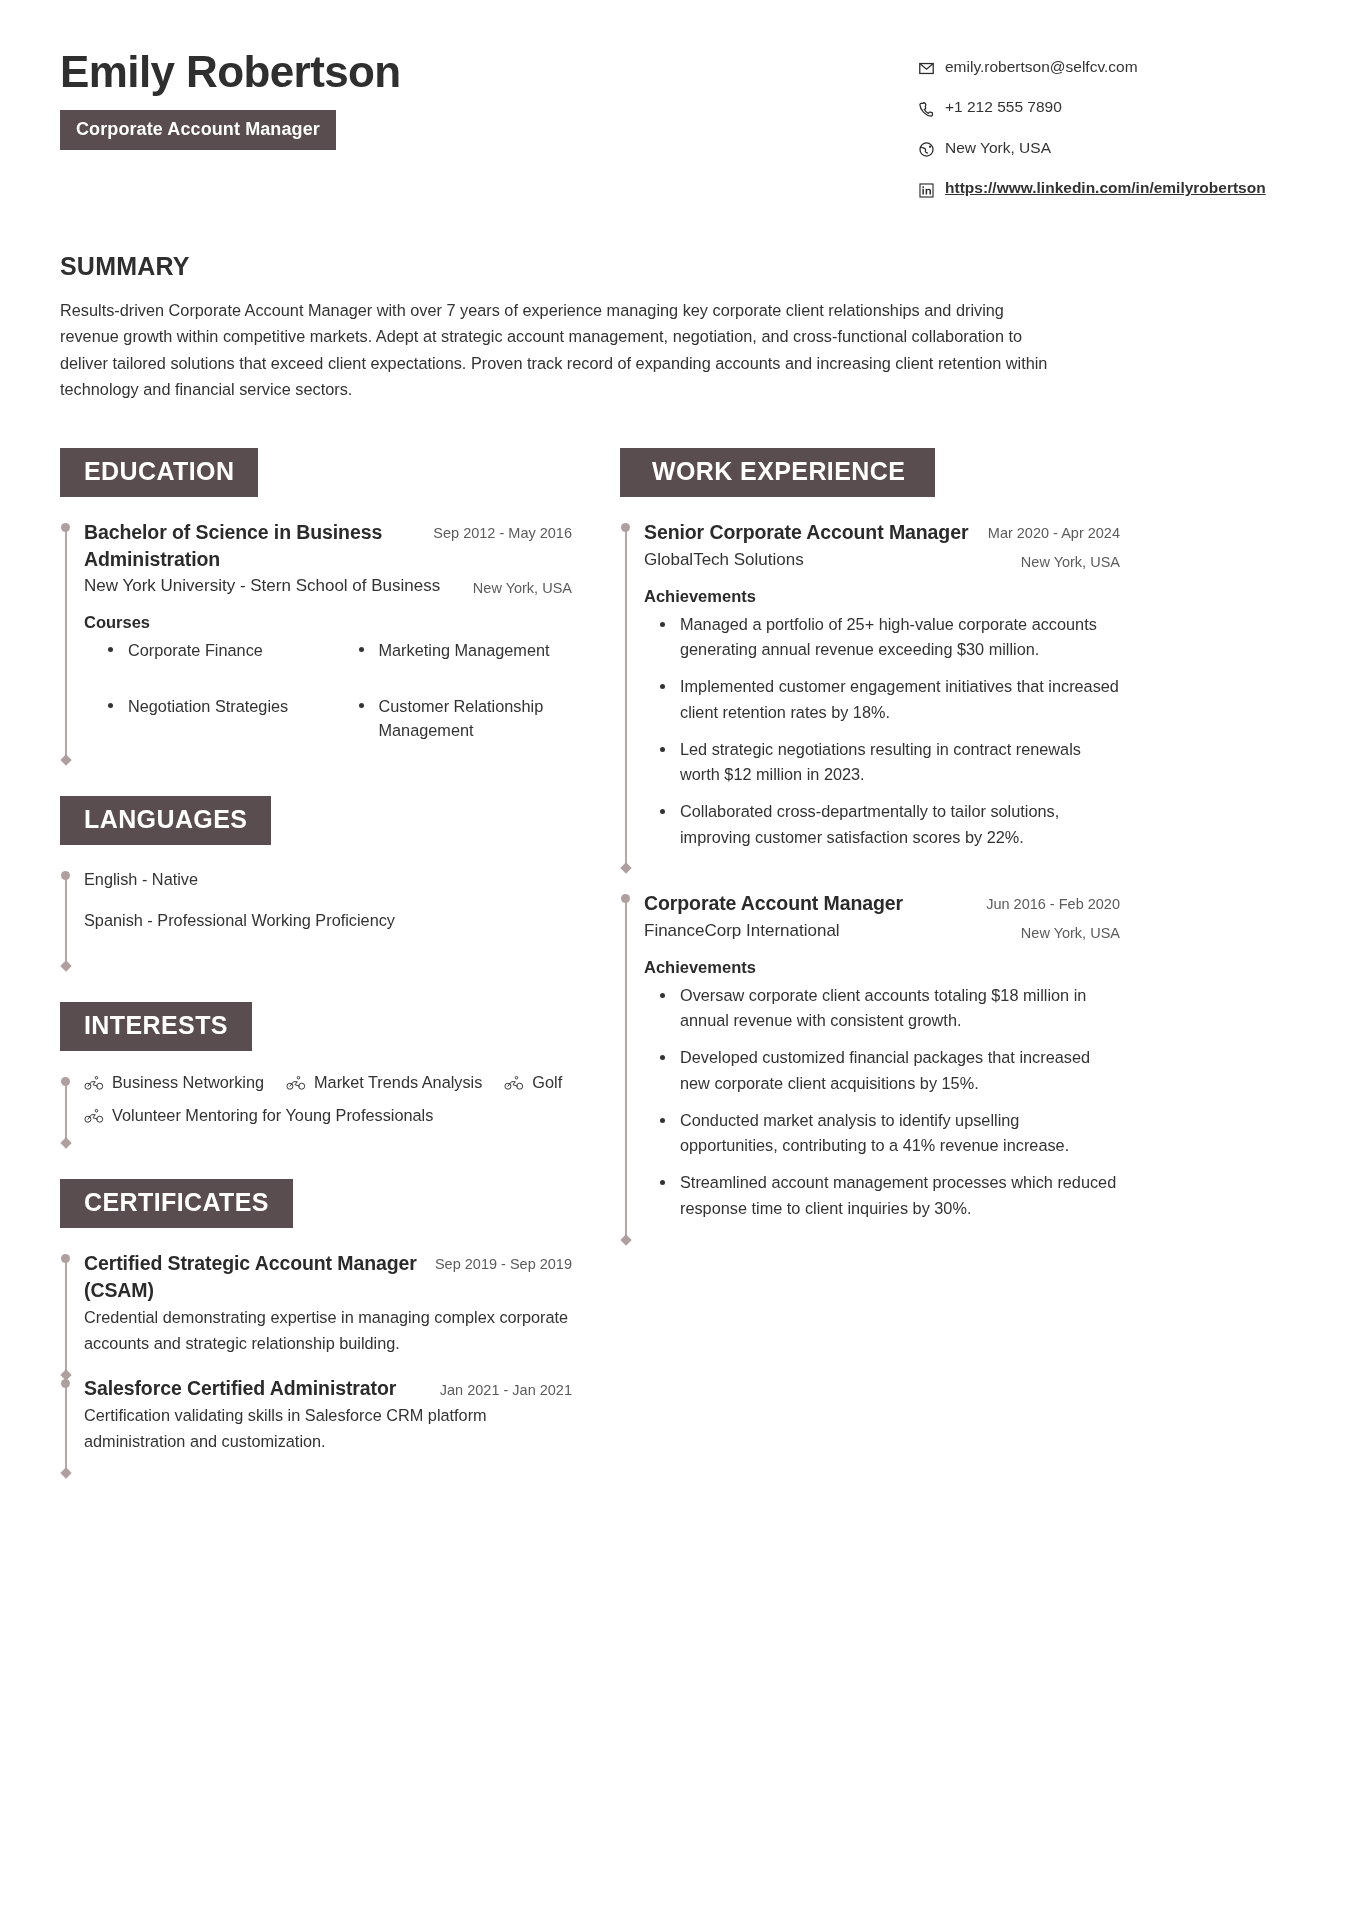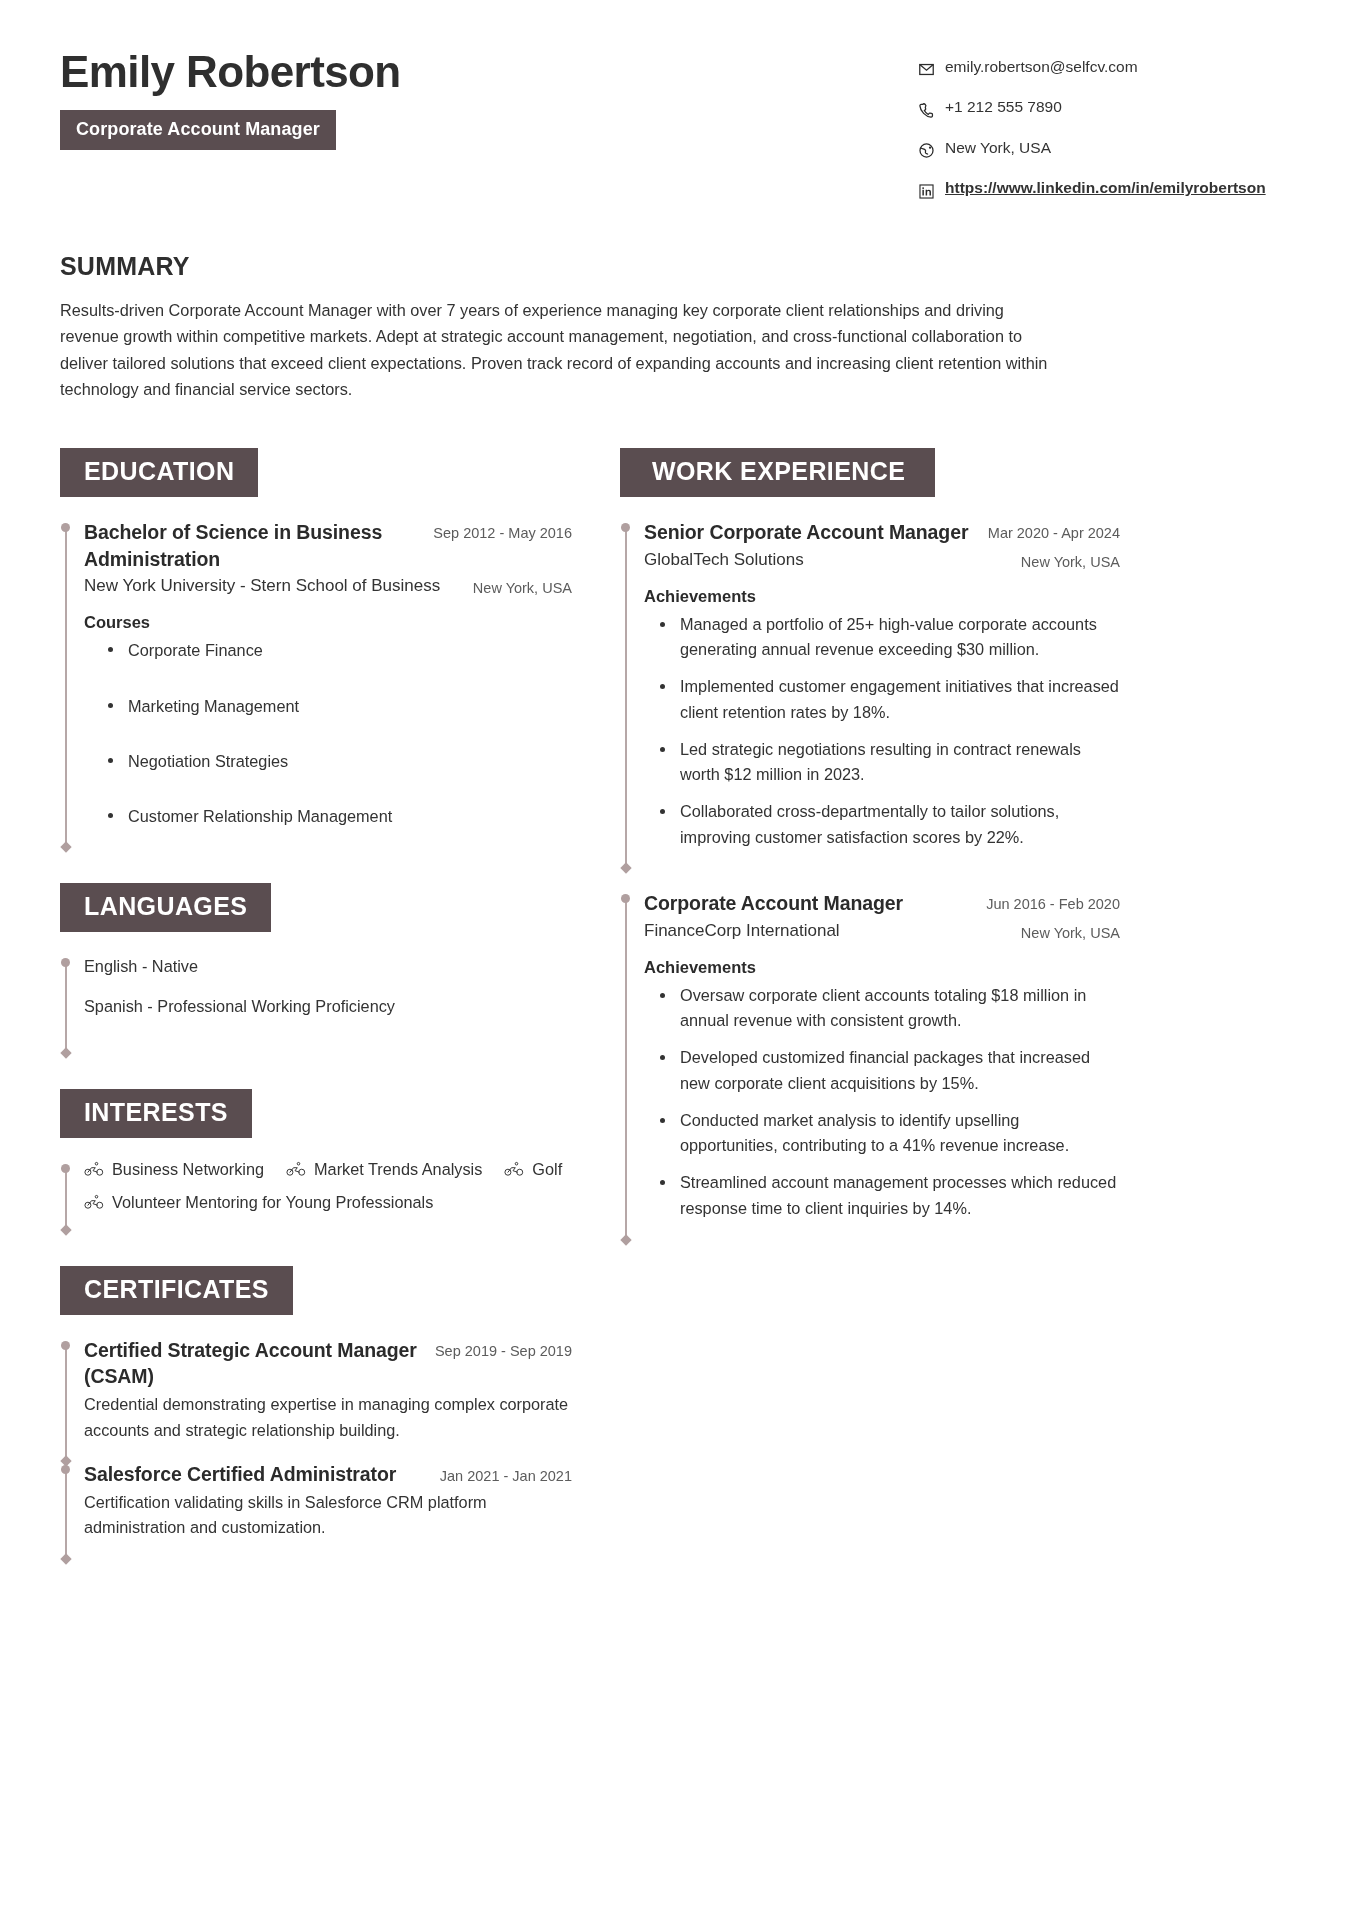--- a/index.html
+++ b/index.html
@@ -49,21 +49,21 @@
     letter-spacing: 0.1px;
     padding: 9px 16px 10px 16px;
   }
 
   .contact {
     width: 372px;
     padding-top: 10px;
   }
   .contact-row {
     display: flex;
-    align-items: flex-end;
+    align-items: center;
     gap: 10px;
     margin-bottom: 18px;
     font-size: 15.5px;
     color: #333333;
     line-height: 1.45;
   }
   .contact-row:last-child { margin-bottom: 0; }
   .contact-ico {
     flex: 0 0 17px;
     width: 17px;
@@ -207,21 +207,21 @@
     width: 5px;
     height: 5px;
     border-radius: 50%;
     background: #333333;
   }
   ul.bullets li:last-child { margin-bottom: 0; }
 
   
   .courses {
     display: grid;
-    grid-template-columns: 1fr;
+    grid-template-columns: 1fr 1fr;
     column-gap: 16px;
     row-gap: 16px;
     padding-left: 18px;
     margin-top: 4px;
     gap: 31px;
   }
   .course {
     position: relative;
     padding-left: 26px;
     font-size: 16.3px;
@@ -494,21 +494,21 @@
           </div>
           <div class="row2">
             <div class="entry-sub">FinanceCorp International</div>
             <div class="meta loc">New York, USA</div>
           </div>
           <div class="sub-label">Achievements</div>
           <ul class="bullets">
             <li>Oversaw corporate client accounts totaling $18 million in annual revenue with consistent growth.</li>
             <li>Developed customized financial packages that increased new corporate client acquisitions by 15%.</li>
             <li>Conducted market analysis to identify upselling opportunities, contributing to a 41% revenue increase.</li>
-            <li>Streamlined account management processes which reduced response time to client inquiries by 14%.</li>
+            <li>Streamlined account management processes which reduced response time to client inquiries by 30%.</li>
           </ul>
         </div>
 
       </div>
     </div>
 
   </div>
 </div>
 
 </body></html>

